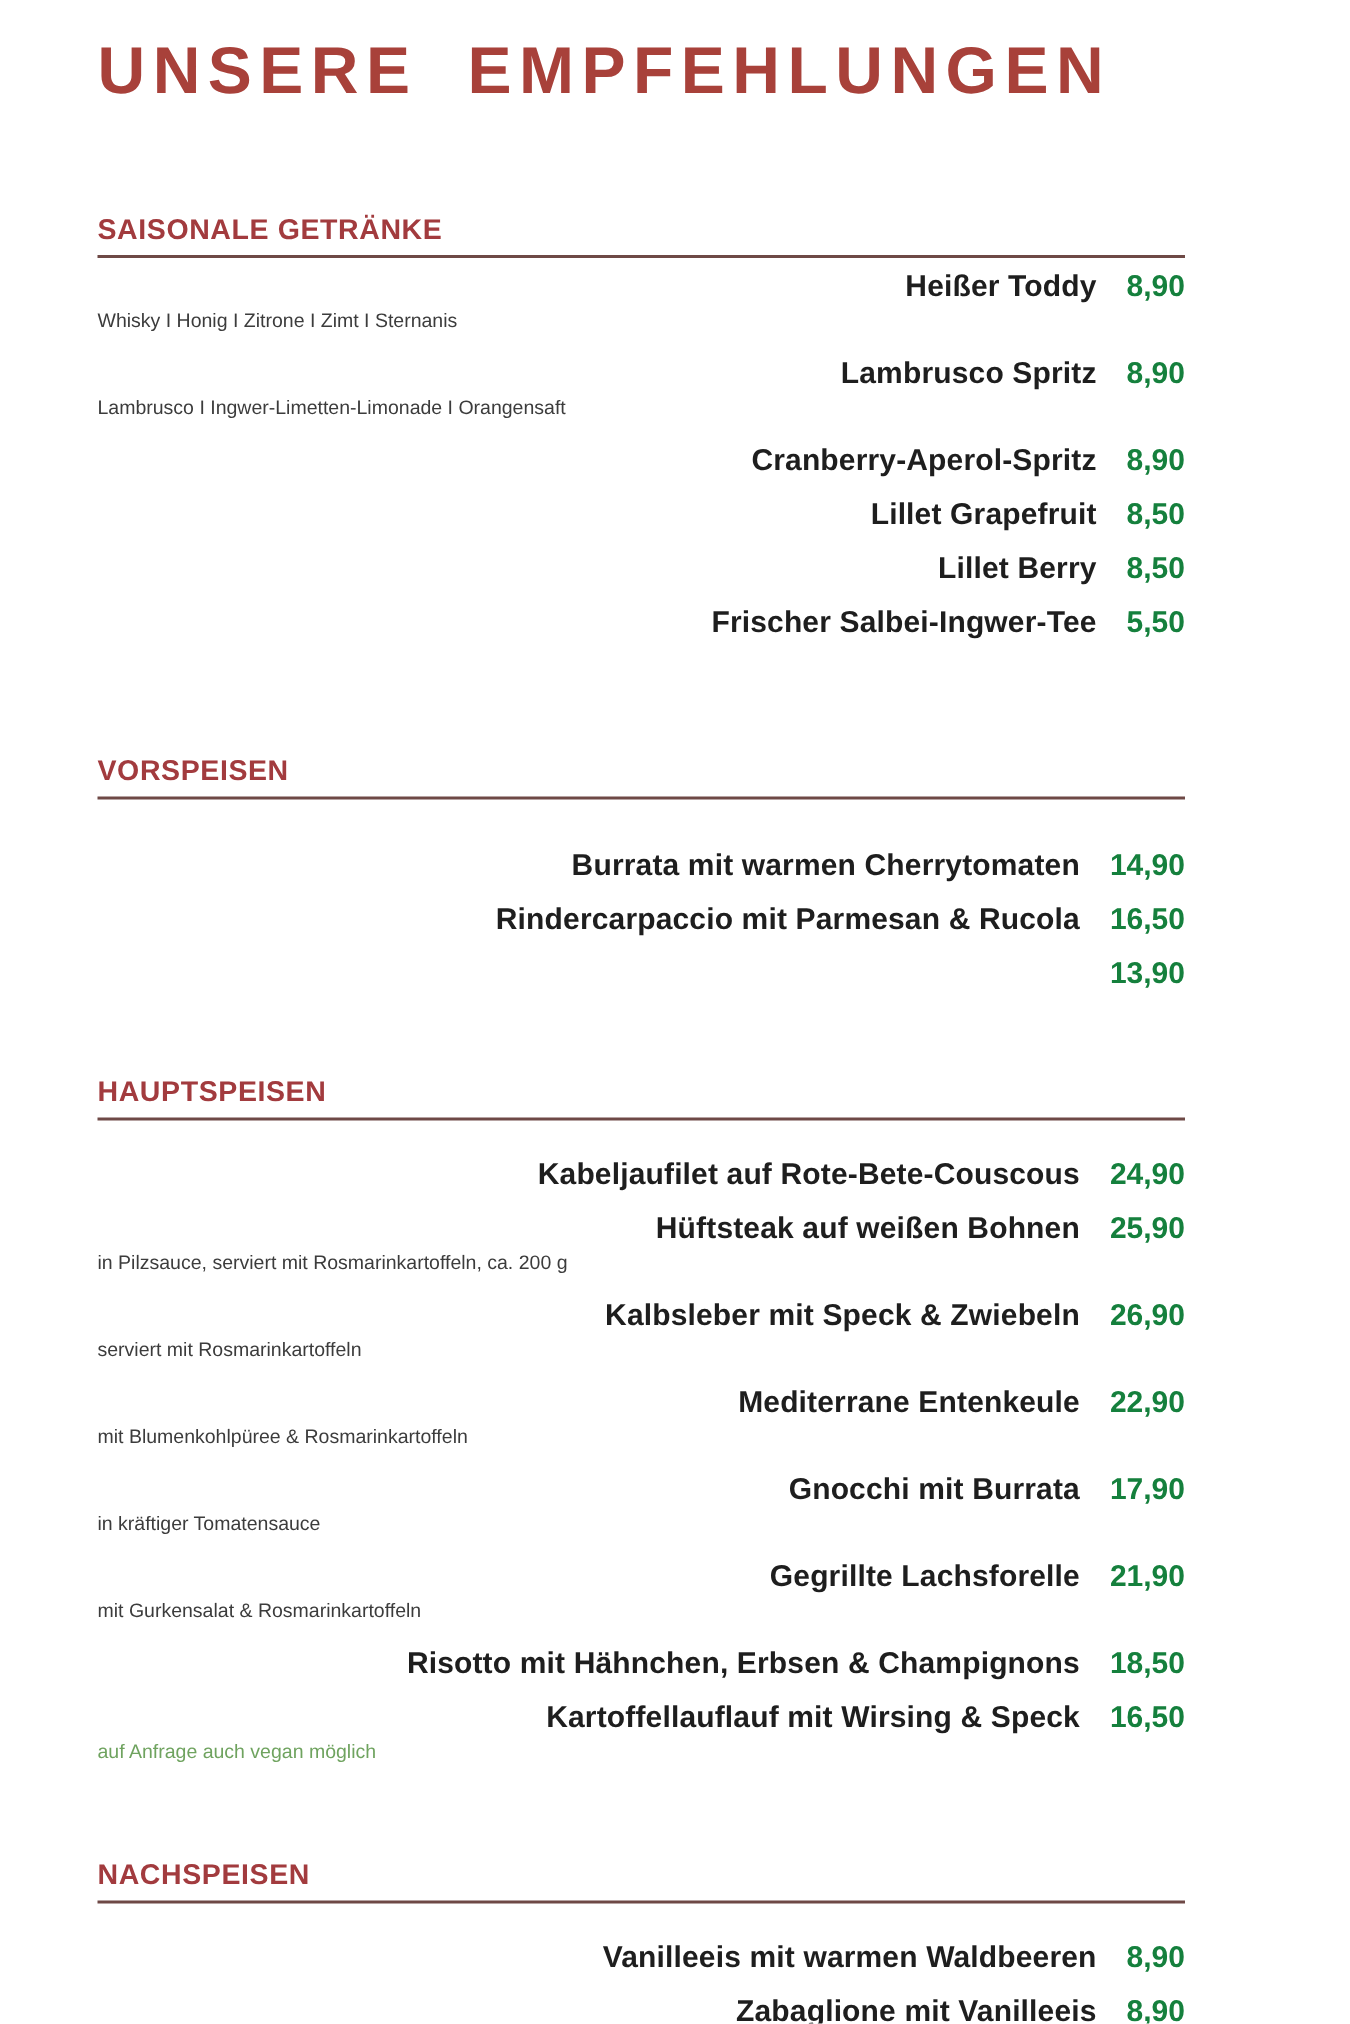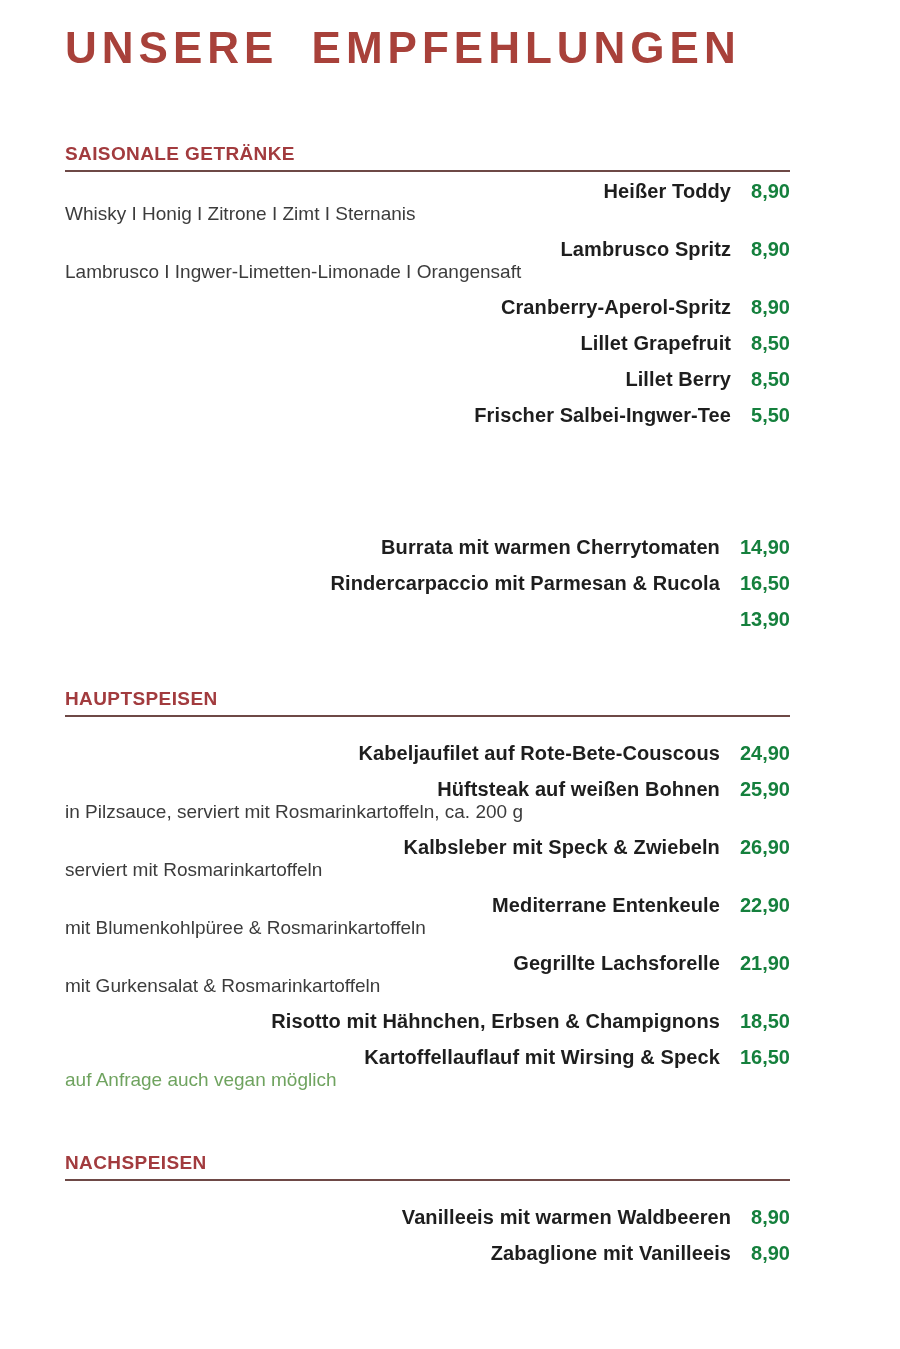--- a/index.html
+++ b/index.html
@@ -59,21 +59,21 @@
   .item-price {
     color: #15803d;
     font-size: 20px;
     font-weight: 700;
     line-height: 24px;
     padding-left: 20px;
     white-space: nowrap;
   }
   .item-desc {
     color: #3C3C3C;
-    font-size: 19px;
+    font-size: 13px;
     font-weight: 400;
     line-height: 22px;
   }
 </style>
 </head>
 <body>
 
 <div class="page">
   <h1 class="menu-title">UNSERE EMPFEHLUNGEN</h1>
   <div id="menu-sections">
@@ -114,20 +114,21 @@
           </div>
           <div class="item">
             <div class="item-row">
               <span class="item-name">Frischer Salbei-Ingwer-Tee</span>
               <span class="item-price">5,50</span>
             </div>
           </div>
         </div>
       </section>
       <section class="section">
+        <h2 class="section-heading">VORSPEISEN</h2>
         <div class="items">
           <div class="item">
             <div class="item-row">
               <span class="item-name">Burrata mit warmen Cherrytomaten</span>
               <span class="item-price">14,90</span>
             </div>
           </div>
           <div class="item">
             <div class="item-row">
               <span class="item-name">Rindercarpaccio mit Parmesan &amp; Rucola</span>
@@ -163,20 +164,27 @@
               <span class="item-price">26,90</span>
             </div>
             <div class="item-desc">serviert mit Rosmarinkartoffeln</div>
           </div>
           <div class="item">
             <div class="item-row">
               <span class="item-name">Mediterrane Entenkeule</span>
               <span class="item-price">22,90</span>
             </div>
             <div class="item-desc">mit Blumenkohlpüree &amp; Rosmarinkartoffeln</div>
+          </div>
+          <div class="item">
+            <div class="item-row">
+              <span class="item-name">Gnocchi mit Burrata</span>
+              <span class="item-price">17,90</span>
+            </div>
+            <div class="item-desc">in kräftiger Tomatensauce</div>
           </div>
           <div class="item">
             <div class="item-row">
               <span class="item-name">Gegrillte Lachsforelle</span>
               <span class="item-price">21,90</span>
             </div>
             <div class="item-desc">mit Gurkensalat &amp; Rosmarinkartoffeln</div>
           </div>
           <div class="item">
             <div class="item-row">

